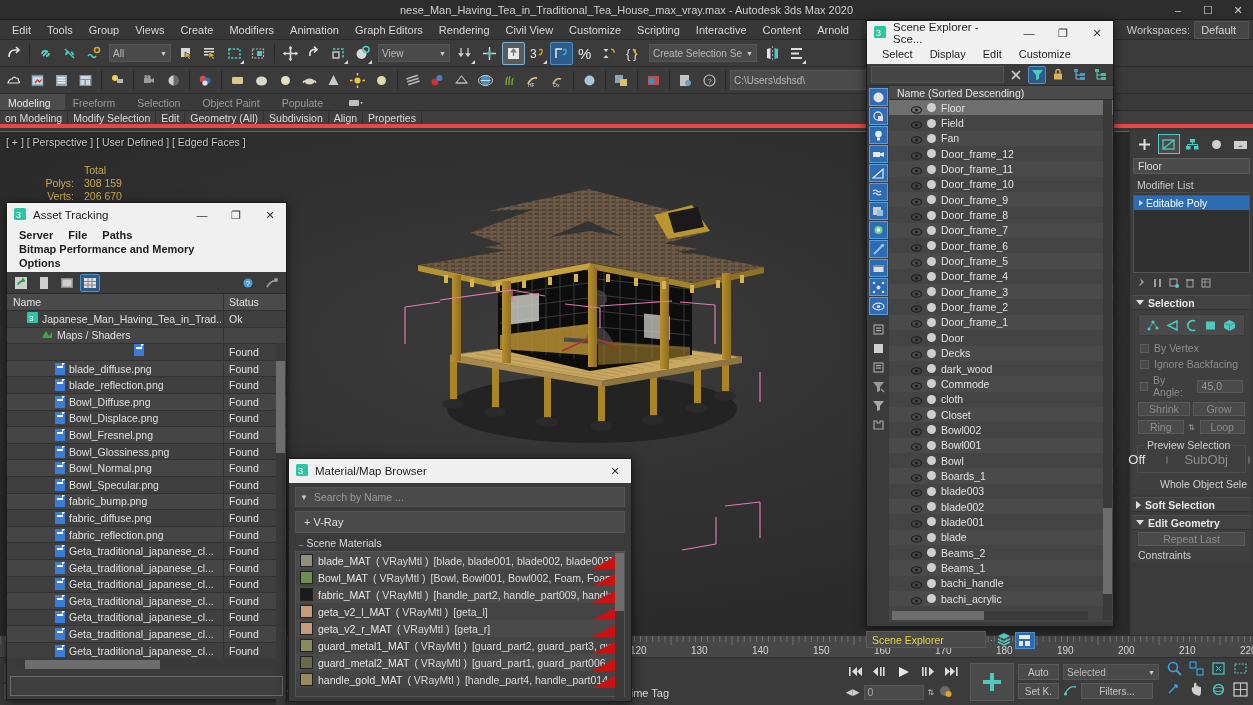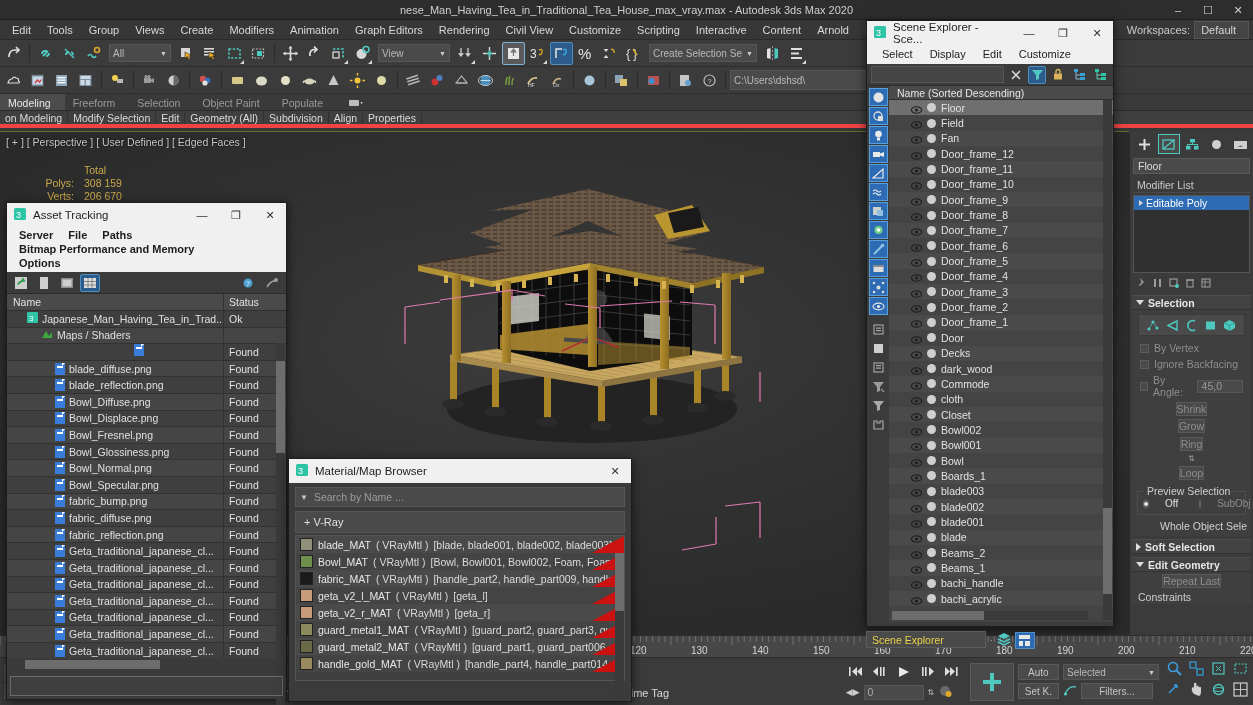--- a/index.html
+++ b/index.html
@@ -96,21 +96,21 @@
   .tri.right{ border-top:4px solid transparent;border-bottom:4px solid transparent;border-left:5px solid #ddd; }
   .subobj{ display:flex; justify-content:center; gap:2px; background:#4a4a4a; margin:4px 6px;
     padding:2px; border:1px solid #3a3a3a;}
   .subobj div{ width:17px;height:16px;display:flex;align-items:center;justify-content:center; }
   .chk{ display:flex; align-items:center; gap:5px; padding:2px 8px; color:#8d8d8d; font-size:10.5px;}
   .chkbox{ width:9px; height:9px; background:#4a4a4a; border:1px solid #5c5c5c; }
   .spinbox{ background:#4a4a4a; border:1px solid #585858; color:#9b9b9b; font-size:10.5px;
     padding:0 4px; height:13px; display:flex; align-items:center; width:52px;}
   .btn2{ background:#4a4a4a; border:1px solid #5a5a5a; color:#8d8d8d; font-size:10.5px;
     height:14px; display:flex;align-items:center;justify-content:center; flex:1;}
-  .rowbtns{ display:flex; gap:3px; padding:2px 6px; align-items:center;flex-direction:column;}
+  .rowbtns{ display:flex; gap:3px; padding:2px 6px; align-items:center;}
   .group{ border:1px solid #4d4d4d; margin:4px 5px; padding:2px 0 4px 0; position:relative; }
   .group .gt{ position:absolute; top:-7px; left:6px; background:#3f3f3f; padding:0 3px;
     font-size:10.5px; color:#cfcfcf;}
   .radio{ width:8px;height:8px;border-radius:50%; border:1px solid #6a6a6a; background:#3b3b3b;
     display:inline-flex; align-items:center; justify-content:center;}
   .radio.on{ background:#4a4a4a; }
   .radio.on::after{ content:''; width:4px;height:4px;border-radius:50%;background:#e4e4e4;}
 
   
   .timeline{ position:absolute; left:0; right:0; bottom:48px; height:22px; background:#474747;
@@ -882,21 +882,21 @@
         <div class="btn2">Shrink</div>
         <div class="btn2">Grow</div>
       </div>
       <div class="rowbtns">
         <div class="btn2">Ring</div>
         <div style="width:10px;text-align:center;color:#9a9a9a;font-size:8px;">⇅</div>
         <div class="btn2">Loop</div>
       </div>
       <div class="group" style="margin-top:9px;">
         <div class="gt">Preview Selection</div>
-        <div style="display:flex;align-items:center;gap:16px;padding:4px 5px 1px 5px;font-size:10px;">
+        <div style="display:flex;align-items:center;gap:16px;padding:4px 5px 1px 5px;font-size:13px;justify-content:center;">
           <span class="radio on"></span>
           <span style="color:#e0e0e0;">Off</span>
           <span class="radio" style="margin-left:5px;"></span>
           <span style="color:#8d8d8d;">SubObj</span>
           <span class="radio" style="margin-left:4px;"></span>
           <span style="color:#8d8d8d;">M</span>
         </div>
       </div>
       <div style="text-align:right;padding:1px 4px 4px 0;color:#d0d0d0;font-size:10.5px;">Whole Object Sele</div>
     </div>
@@ -1535,20 +1535,24 @@
           </svg>
       </span>
       <span class="t">Material/Map Browser</span>
       <span class="fw-btn close">✕</span>
     </div>
     <div class="mm-search">
       <span style="color:#c8c8c8;font-size:8px;">▼</span>
       <span>Search by Name ...</span>
     </div>
     <div class="mm-group">+ V-Ray</div>
+    <div class="mm-subhead">
+      <span style="font-size:8px;color:#bbb;">–</span>
+      <span>Scene Materials</span>
+    </div>
     <div class="mm-list" id="mm-list" style="height:146px;">
         <div class="mm-row">
           <span class="swatch" style="background: rgb(143, 143, 122);"></span>
           <span>blade_MAT</span>
           <span class="mm-type">( VRayMtl )</span>
           <span class="mm-objs">[blade, blade001, blade002, blade003]</span>
           <span class="mm-red"></span>
         </div>
         <div class="mm-row">
           <span class="swatch" style="background: rgb(111, 143, 78);"></span>

